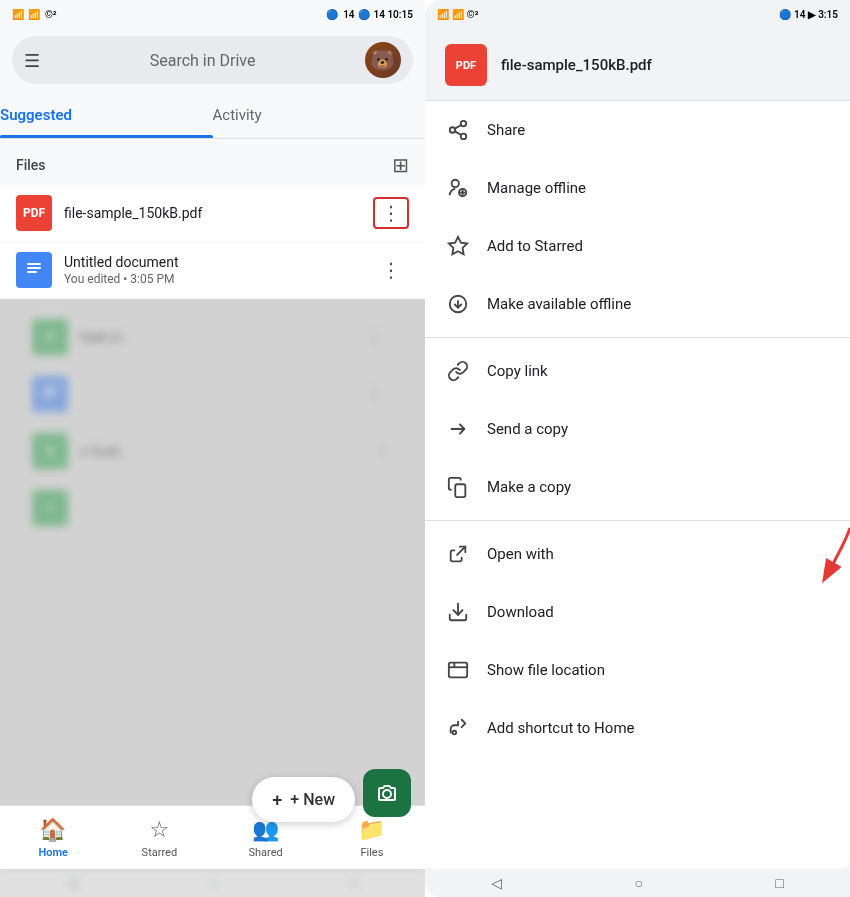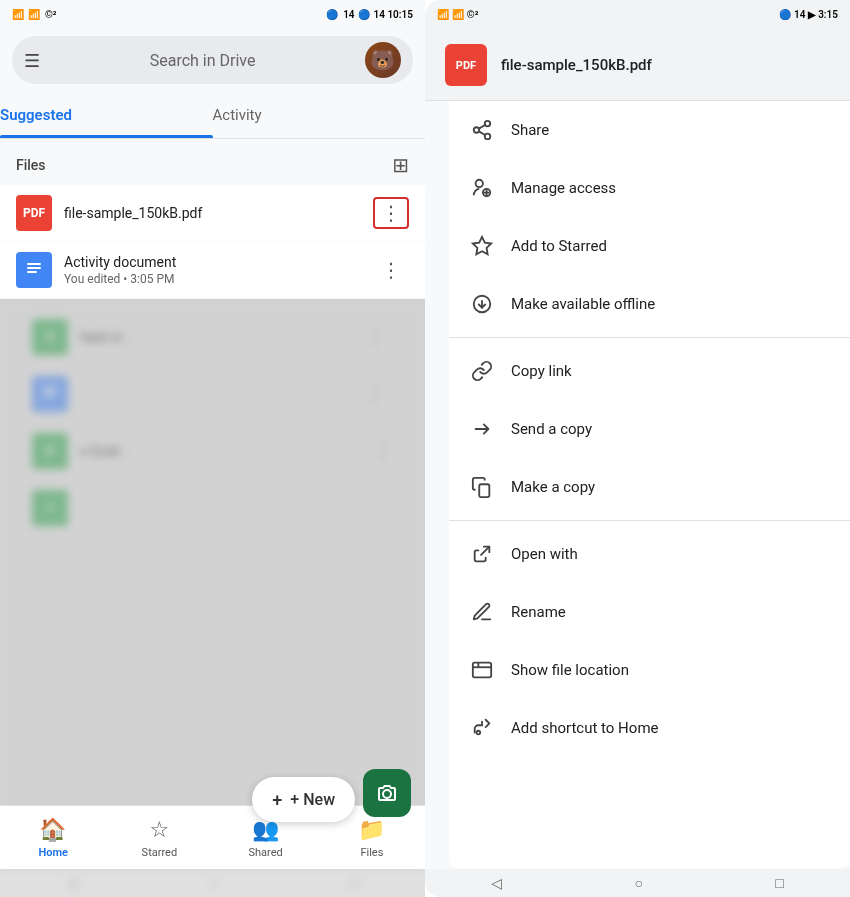--- a/index.html
+++ b/index.html
@@ -397,21 +397,21 @@
 
   <div class="file-item">
     <div class="file-icon doc">
       <svg width="18" height="20" viewBox="0 0 18 20" fill="none">
         <rect x="2" y="3" width="14" height="2" rx="1" fill="white"></rect>
         <rect x="2" y="7" width="14" height="2" rx="1" fill="white"></rect>
         <rect x="2" y="11" width="10" height="2" rx="1" fill="white"></rect>
       </svg>
     </div>
     <div class="file-info">
-      <div class="file-name">Activity document</div>
+      <div class="file-name">Untitled document</div>
       <div class="file-meta">You edited • 3:05 PM</div>
     </div>
     <span class="more-icon">⋮</span>
   </div>
 
   <div class="blur-section" style="flex:1; position:relative;">
     <div class="blur-overlay"></div>
 
     <div style="padding: 10px 16px; z-index:1;">
       <div class="file-item" style="background:transparent;">
@@ -496,21 +496,21 @@
     <span>🔵 14 ▶ 3:15</span>
   </div>
 
   <div class="menu-header">
     <div class="pdf-badge">
       <span>PDF</span>
     </div>
     <span class="menu-filename">file-sample_150kB.pdf</span>
   </div>
 
-  <div class="menu-list" style="position:relative;margin-left:24px;">
+  <div class="menu-list" style="position:relative;">
 
     <div class="menu-item">
       <div class="menu-item-icon">
         <svg width="22" height="22" viewBox="0 0 24 24" fill="none">
           <circle cx="18" cy="5" r="3" stroke="#444" stroke-width="2"></circle>
           <circle cx="6" cy="12" r="3" stroke="#444" stroke-width="2"></circle>
           <circle cx="18" cy="19" r="3" stroke="#444" stroke-width="2"></circle>
           <line x1="8.59" y1="13.51" x2="15.42" y2="17.49" stroke="#444" stroke-width="2"></line>
           <line x1="15.41" y1="6.51" x2="8.59" y2="10.49" stroke="#444" stroke-width="2"></line>
         </svg>
@@ -521,21 +521,21 @@
     <div class="menu-item">
       <div class="menu-item-icon">
         <svg width="22" height="22" viewBox="0 0 24 24" fill="none">
           <circle cx="9" cy="7" r="4" stroke="#444" stroke-width="2"></circle>
           <path d="M3 20c0-3.866 2.686-7 6-7" stroke="#444" stroke-width="2"></path>
           <circle cx="17" cy="17" r="4" stroke="#444" stroke-width="2"></circle>
           <line x1="17" y1="14" x2="17" y2="20" stroke="#444" stroke-width="2"></line>
           <line x1="14" y1="17" x2="20" y2="17" stroke="#444" stroke-width="2"></line>
         </svg>
       </div>
-      <span class="menu-item-label">Manage access</span>
+      <span class="menu-item-label">Manage offline</span>
     </div>
 
     <div class="menu-item">
       <div class="menu-item-icon">
         <svg width="22" height="22" viewBox="0 0 24 24" fill="none">
           <path d="M12 2l3.09 6.26L22 9.27l-5 4.87 1.18 6.88L12 17.77l-6.18 3.25L7 14.14 2 9.27l6.91-1.01L12 2z" stroke="#444" stroke-width="2" fill="none"></path>
         </svg>
       </div>
       <span class="menu-item-label">Add to Starred</span>
     </div>
@@ -588,30 +588,40 @@
       <div class="menu-item-icon">
         <svg width="22" height="22" viewBox="0 0 24 24" fill="none">
           <path d="M8 8H6a2 2 0 00-2 2v8a2 2 0 002 2h8a2 2 0 002-2v-2" stroke="#444" stroke-width="2" stroke-linecap="round"></path>
           <path d="M14 4h6v6" stroke="#444" stroke-width="2" stroke-linecap="round" stroke-linejoin="round"></path>
           <line x1="11" y1="13" x2="20" y2="4" stroke="#444" stroke-width="2" stroke-linecap="round"></line>
         </svg>
       </div>
       <span class="menu-item-label">Open with</span>
     </div>
 
-
-    <div class="menu-item">
-      <div class="menu-item-icon">
-        <svg width="22" height="22" viewBox="0 0 24 24" fill="none">
-          <path d="M12 20h9" stroke="#444" stroke-width="2" stroke-linecap="round"></path>
-          <path d="M16.5 3.5a2.121 2.121 0 013 3L7 19l-4 1 1-4L16.5 3.5z" stroke="#444" stroke-width="2" stroke-linecap="round" stroke-linejoin="round"></path>
-        </svg>
-      </div>
-      <span class="menu-item-label">Rename</span>
-    </div>
+    <div class="menu-item" style="position:relative;">
+      <div class="menu-item-icon">
+        <svg width="22" height="22" viewBox="0 0 24 24" fill="none">
+          <path d="M21 15v4a2 2 0 01-2 2H5a2 2 0 01-2-2v-4" stroke="#444" stroke-width="2" stroke-linecap="round"></path>
+          <polyline points="7 10 12 15 17 10" stroke="#444" stroke-width="2" stroke-linecap="round" stroke-linejoin="round"></polyline>
+          <line x1="12" y1="15" x2="12" y2="3" stroke="#444" stroke-width="2" stroke-linecap="round"></line>
+        </svg>
+      </div>
+      <span class="menu-item-label">Download</span>
+
+      <svg width="90" height="70" viewBox="0 0 90 70" style="position:absolute; right:-10px; top:-60px; pointer-events:none; z-index:20;">
+        <defs>
+          <marker id="arrowhead" markerWidth="8" markerHeight="8" refX="6" refY="3" orient="auto">
+            <path d="M0,0 L0,6 L8,3 z" fill="#e53935"></path>
+          </marker>
+        </defs>
+        <path d="M 80 5 Q 75 20 55 55" stroke="#e53935" stroke-width="3" fill="none" marker-end="url(#arrowhead)"></path>
+      </svg>
+    </div>
+
 
     <div class="menu-item">
       <div class="menu-item-icon">
         <svg width="22" height="22" viewBox="0 0 24 24" fill="none">
           <rect x="2" y="4" width="20" height="16" rx="2" stroke="#444" stroke-width="2"></rect>
           <line x1="2" y1="9" x2="22" y2="9" stroke="#444" stroke-width="2"></line>
           <line x1="8" y1="4" x2="8" y2="9" stroke="#444" stroke-width="2"></line>
         </svg>
       </div>
       <span class="menu-item-label">Show file location</span>

